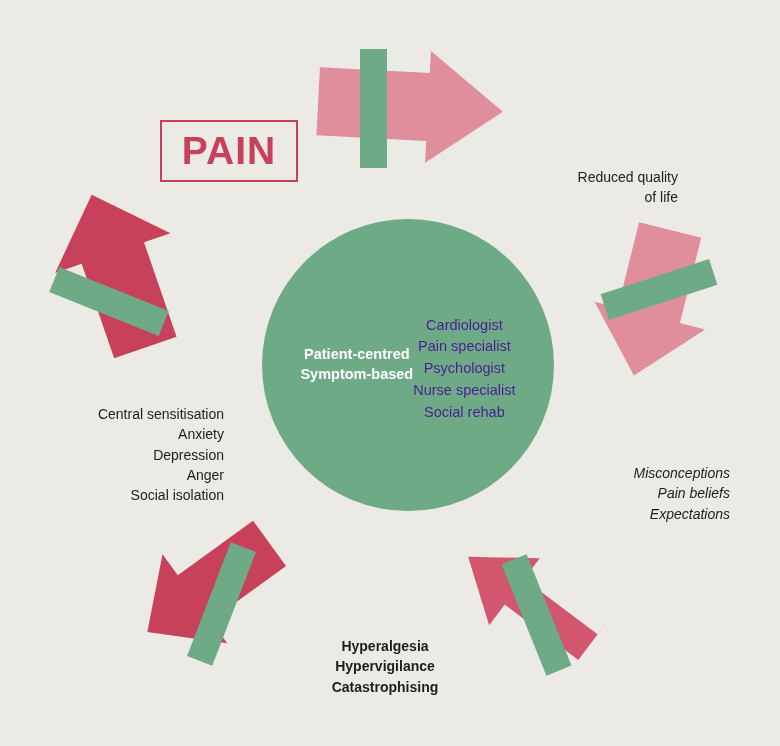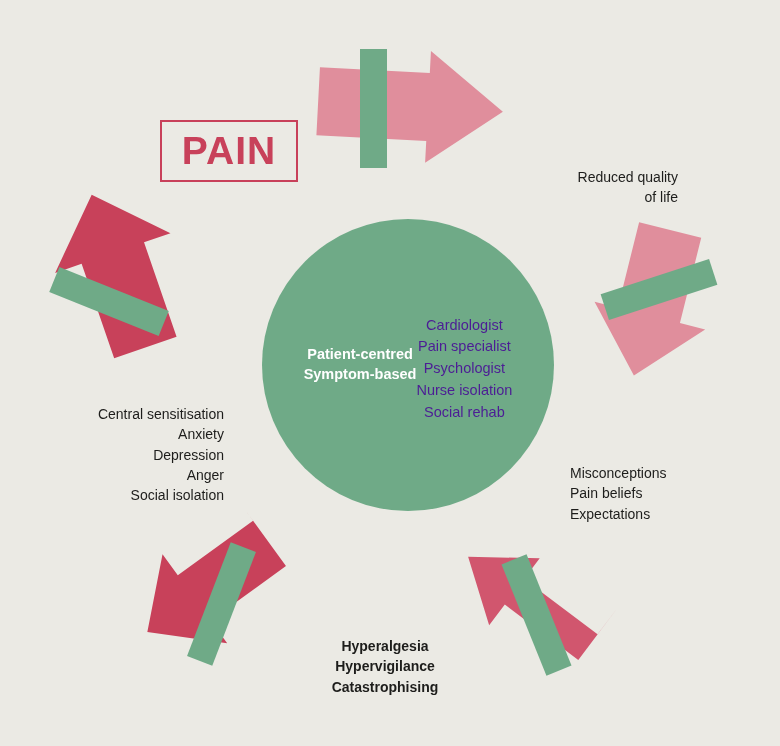--- a/index.html
+++ b/index.html
@@ -69,21 +69,21 @@
   }
 
   
   .caption {
     color: #1d1d1b;
     font-size: 14px;
     line-height: 1.45;
     white-space: pre-line;
   }
   #cap-quality { left: 528px; top: 167px; width: 150px; text-align: right; }
-  #cap-misconceptions { left: 570px; top: 463px; width: 160px; text-align: left; }
+  #cap-misconceptions { left: 570px; top: 463px; width: 160px; text-align: right; font-style: italic; }
   #cap-hyperalgesia { left: 295px; top: 636px; width: 180px; text-align: center; font-weight: bold; }
   #cap-central { left: 24px; top: 404px; width: 200px; text-align: right; }
 
   
   .arrow-group { position: absolute; }
   .arrow-group svg { display: block; overflow: visible; }
 
   .bar {
     position: absolute;
     background: #6faa87;
@@ -135,21 +135,21 @@
 
   <div class="abs" id="centre-circle">
     <div class="heading">
       <div>Patient-centred</div>
       <div>Symptom-based</div>
     </div>
     <div class="roles">
       <div>Cardiologist</div>
       <div>Pain specialist</div>
       <div>Psychologist</div>
-      <div>Nurse isolation</div>
+      <div>Nurse specialist</div>
       <div>Social rehab</div>
     </div>
   </div>
 
   <div class="abs caption" id="cap-quality">Reduced quality
 of life</div>
 
   <div class="abs caption" id="cap-misconceptions">Misconceptions
 Pain beliefs
 Expectations</div>

